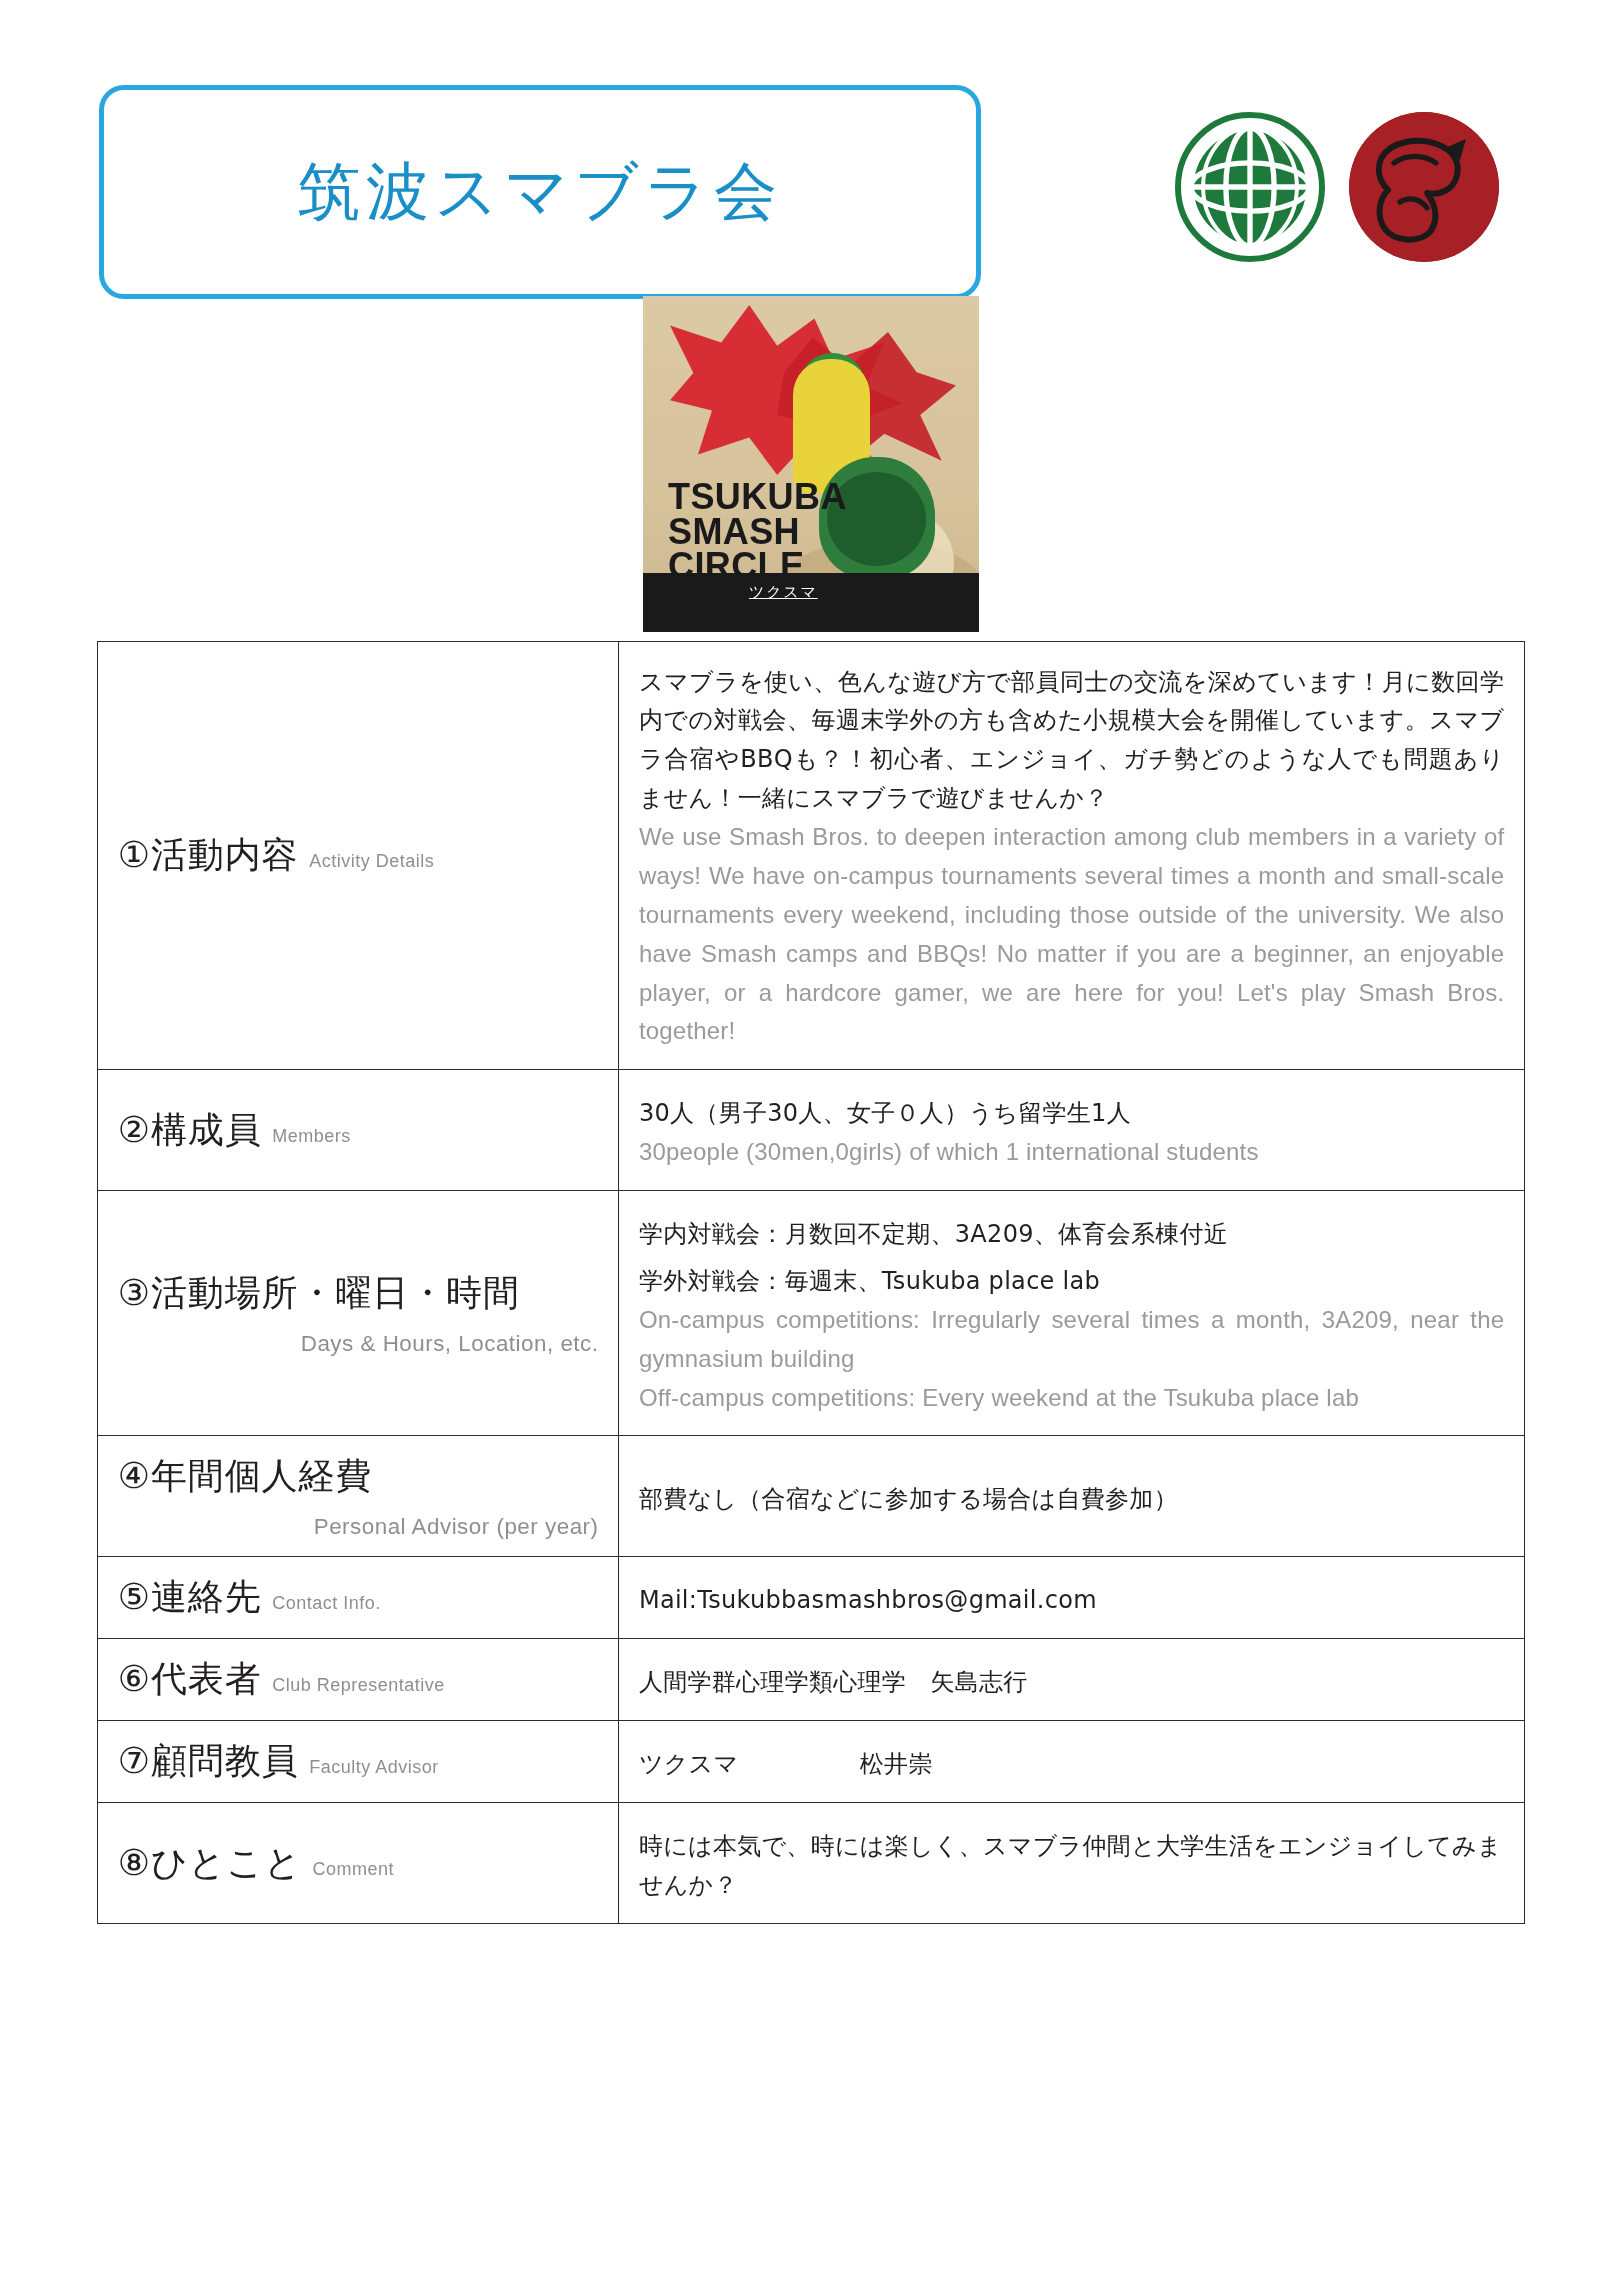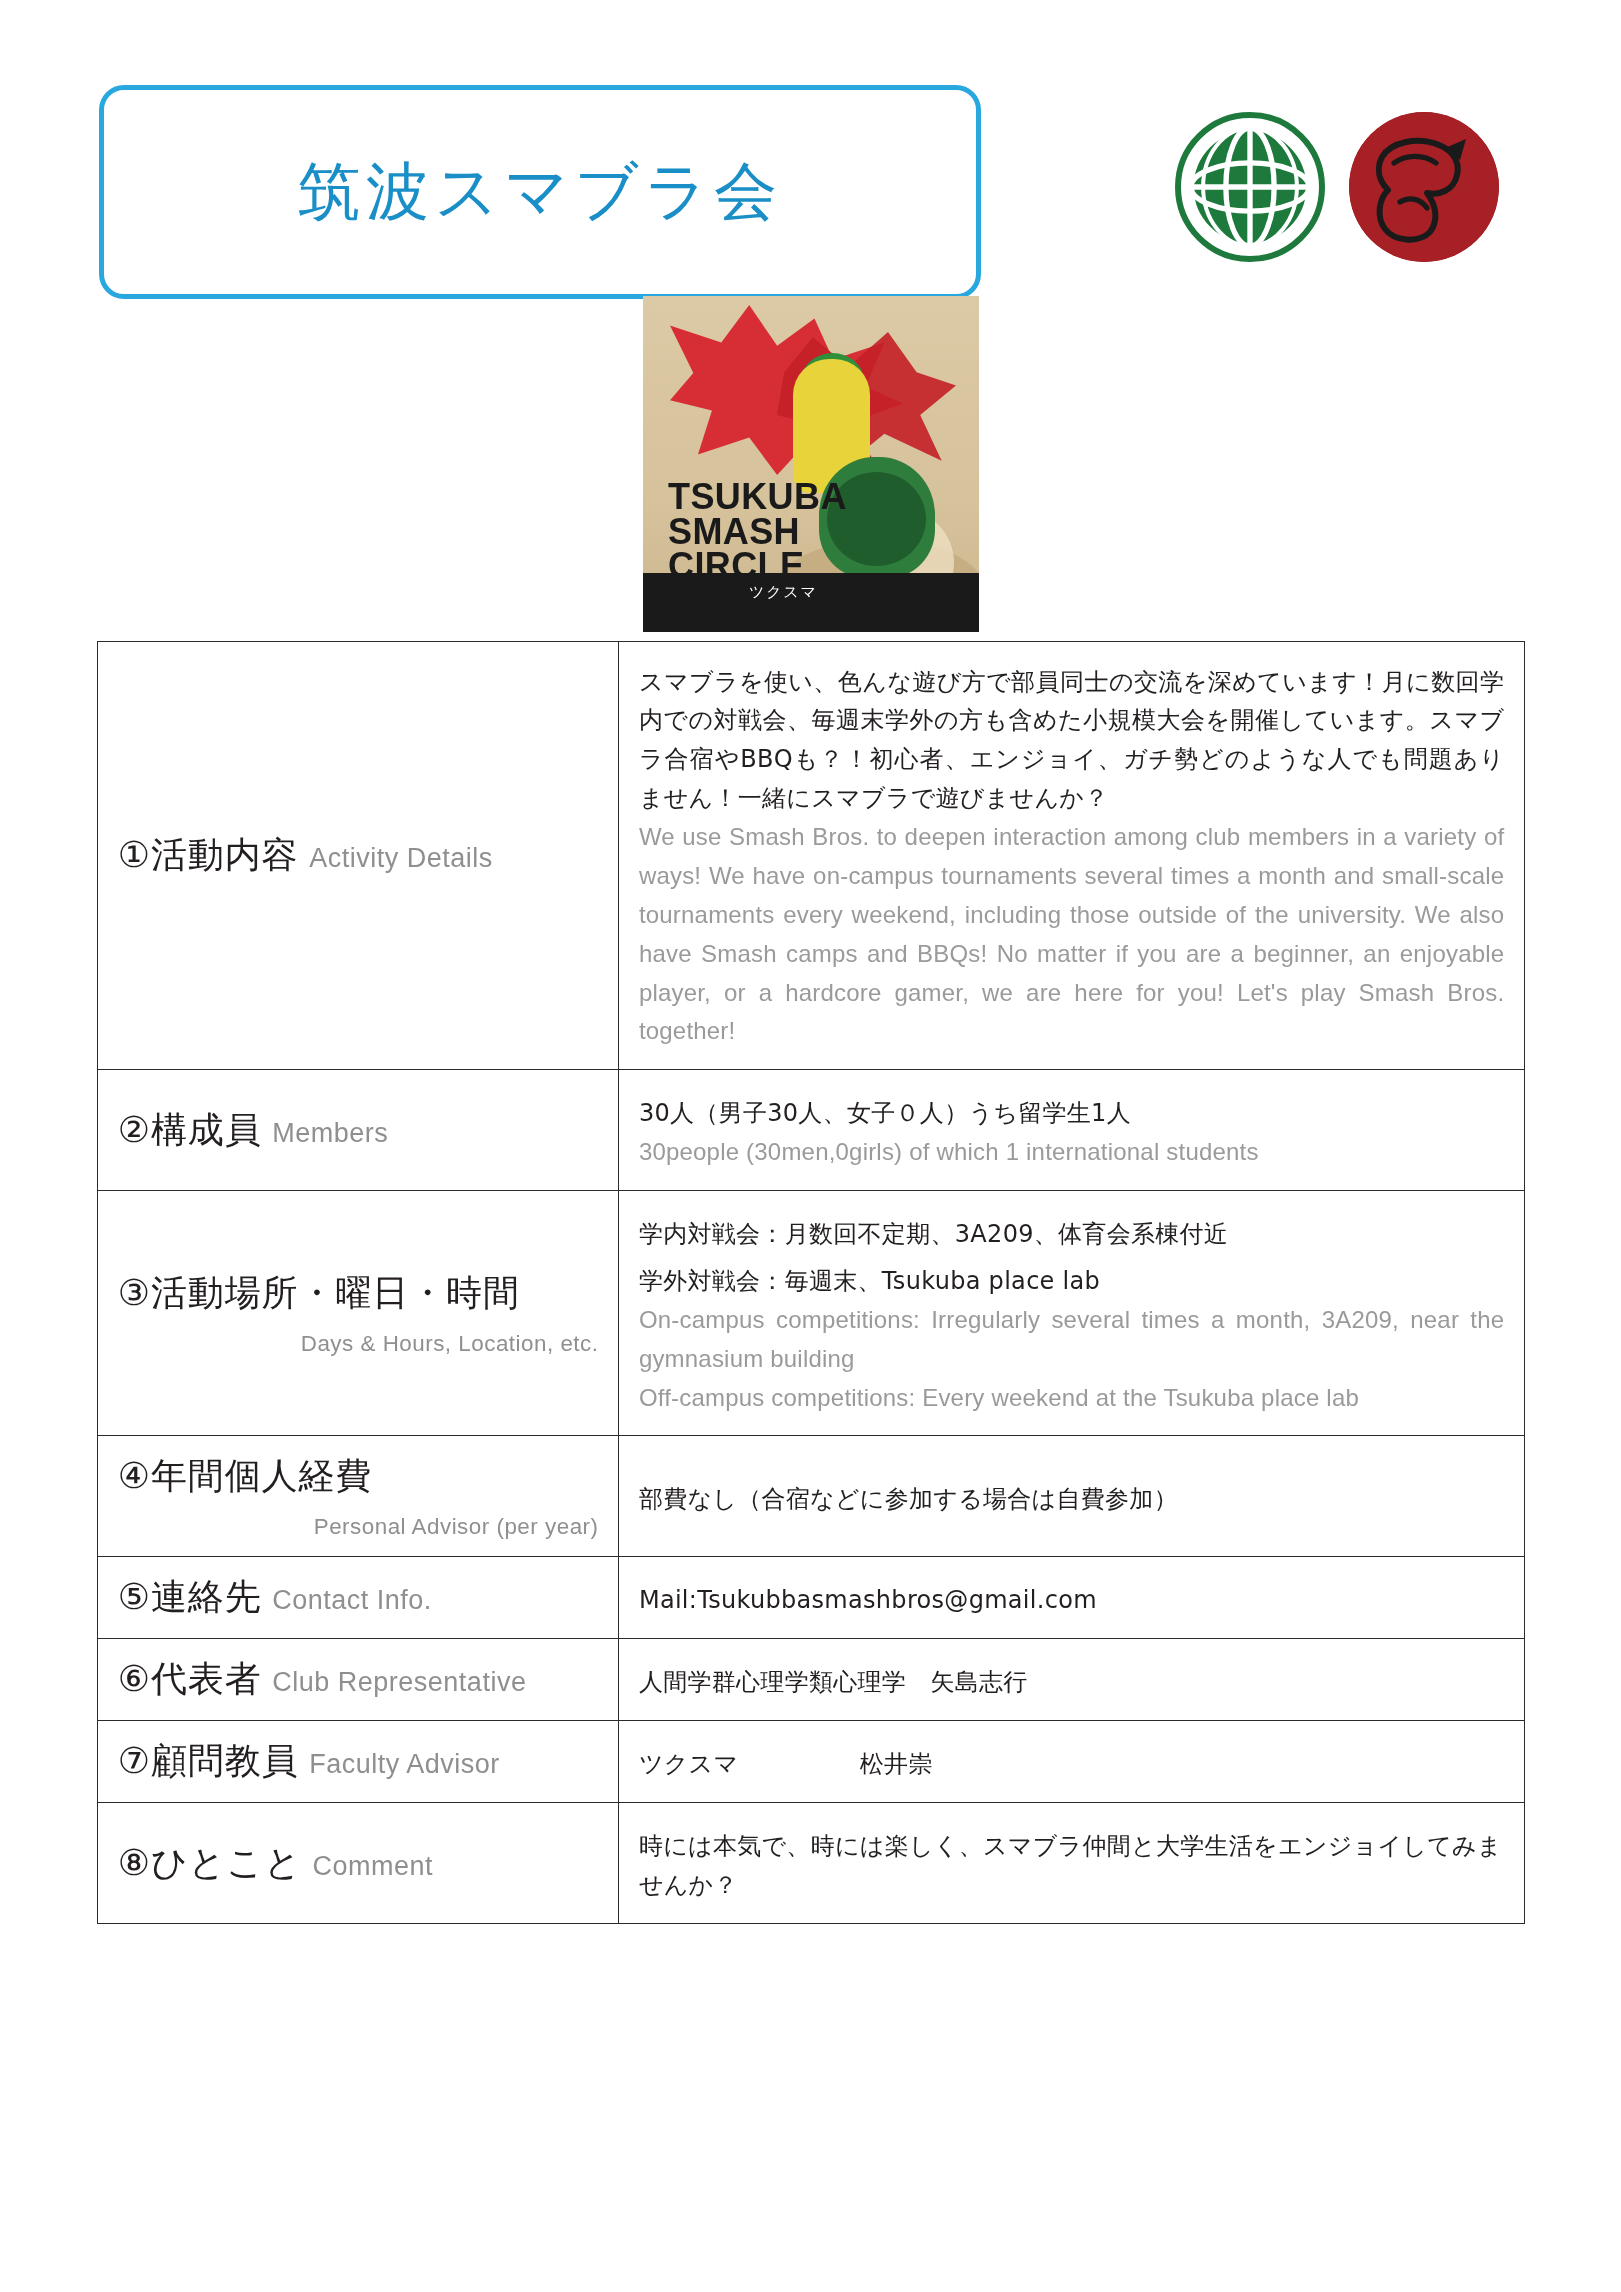--- a/index.html
+++ b/index.html
@@ -187,20 +187,21 @@
     letter-spacing: 0.4px;
   }
   .poster .sub {
     position: absolute;
     left: 106px;
     bottom: 30px;
     color: #ffffff;
     font-family: "DejaVu Sans", sans-serif;
     font-size: 15px;
     letter-spacing: 1.8px;
+    text-decoration: underline;
   }
 
   
   .tbl {
     position: absolute;
     left: 97px;
     top: 641px;
     width: 1428px;
     border-collapse: collapse;
     table-layout: fixed;
@@ -222,21 +223,21 @@
   }
   .lbl-jp {
     font-family: "DejaVu Sans", sans-serif;
     font-size: 36px;
     color: #231f20;
     letter-spacing: 0.9px;
     white-space: nowrap;
   }
   .lbl-en {
     font-family: "Liberation Sans", sans-serif;
-    font-size: 27px;
+    font-size: 18px;
     color: #8f8f8f;
     letter-spacing: 0.5px;
     margin-left: 10.7px;
     white-space: nowrap;
   }
   .lbl-en-block {
     display: block;
     font-family: "Liberation Sans", sans-serif;
     font-size: 22.4px;
     color: #8f8f8f;

